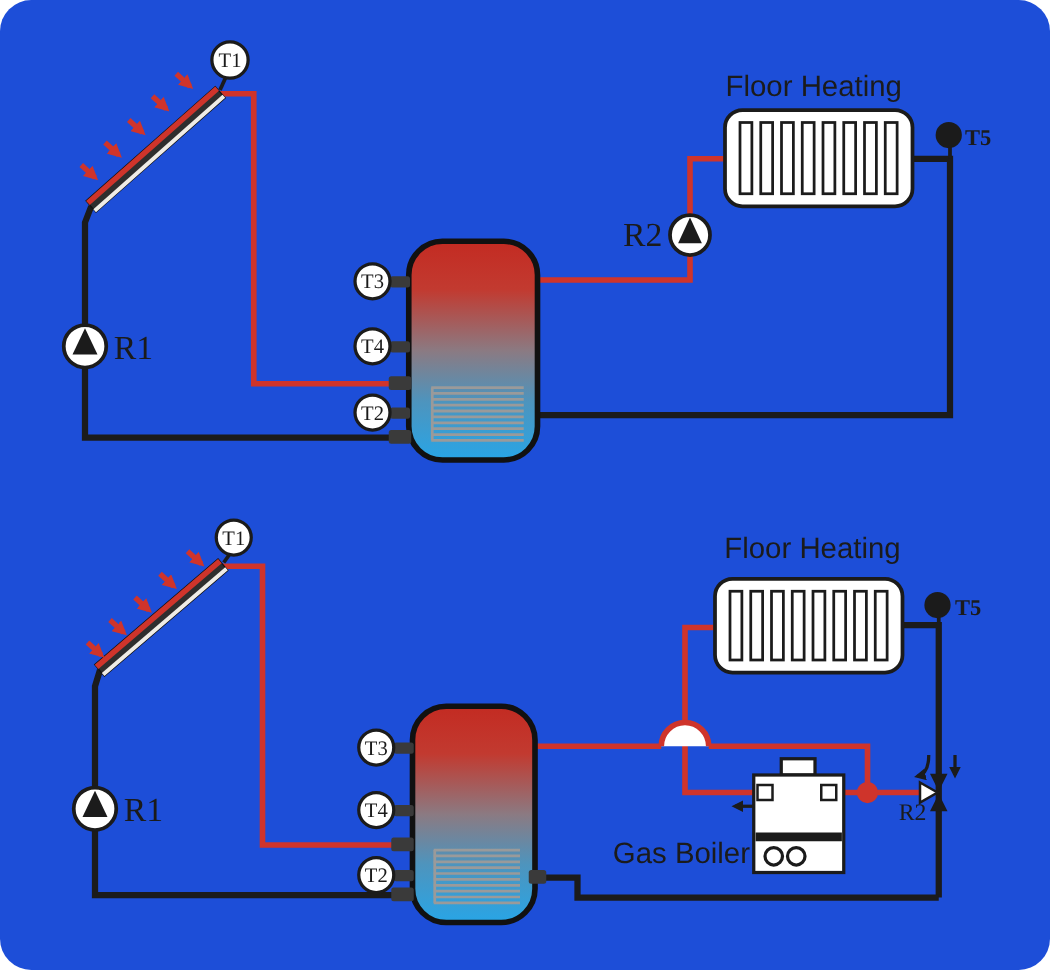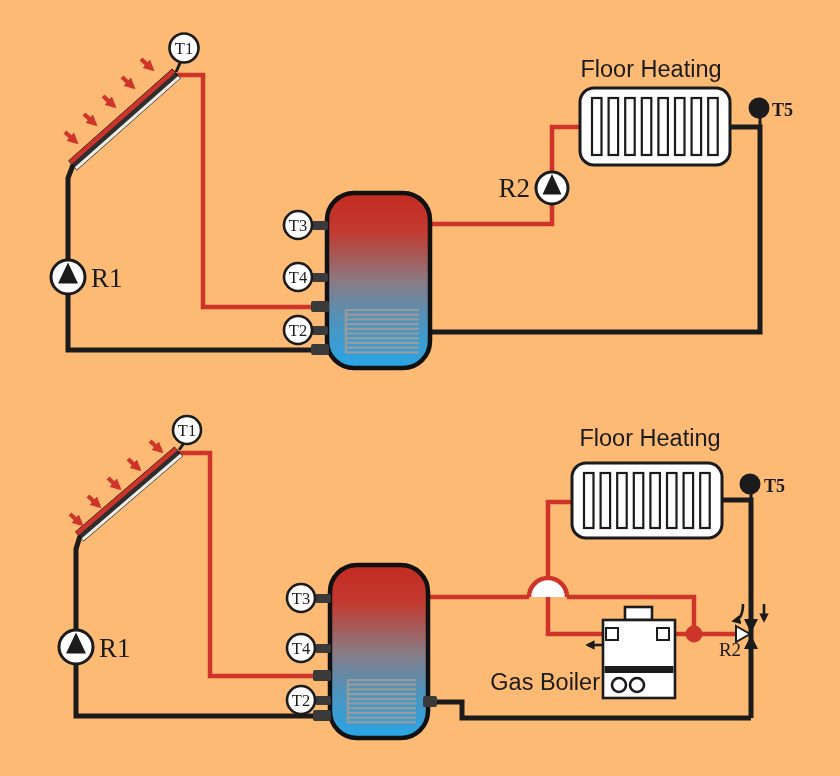--- a/index.html
+++ b/index.html
@@ -1,16 +1,16 @@
 <!DOCTYPE html>
 <html style="--hot-pipe: #cf342b; --cold-pipe: #1b1b1b; --tank-hot: #c32b22; --tank-mid: #8b7a82; --tank-cold: #28a5e6; --coil: #9a9a9a;"><head>
 <meta charset="utf-8">
 <style>
   html,body{margin:0;padding:0;background:#fff;}
-  .canvas{width:840px;height:776px;background:#fdba74;overflow:hidden;}
+  .canvas{width:840px;height:776px;background:#1d4ed8;overflow:hidden;border-radius:25px;}
   svg{display:block;}
   .pipe-hot{stroke:var(--hot-pipe,#cf342b);stroke-width:4.5;fill:none;stroke-linejoin:miter;}
   .pipe-cold{stroke:var(--cold-pipe,#1b1b1b);stroke-width:5;fill:none;stroke-linejoin:miter;}
   .bridge{stroke:var(--hot-pipe,#cf342b);stroke-width:4.5;fill:#ffffff;}
   .sensor-circle{fill:#fff;stroke:#1b1b1b;stroke-width:2.6;}
   .sensor-text{font-family:"Liberation Serif",serif;font-size:16.5px;fill:#1b1b1b;}
   .pump-circle{fill:#fff;stroke:#1b1b1b;stroke-width:3;}
   .pump-tri{fill:#1b1b1b;}
   .pump-label{font-family:"Liberation Serif",serif;font-size:27px;fill:#1b1b1b;}
   .title-text{font-family:"Liberation Sans",sans-serif;font-size:23.5px;fill:#1b1b1b;}

